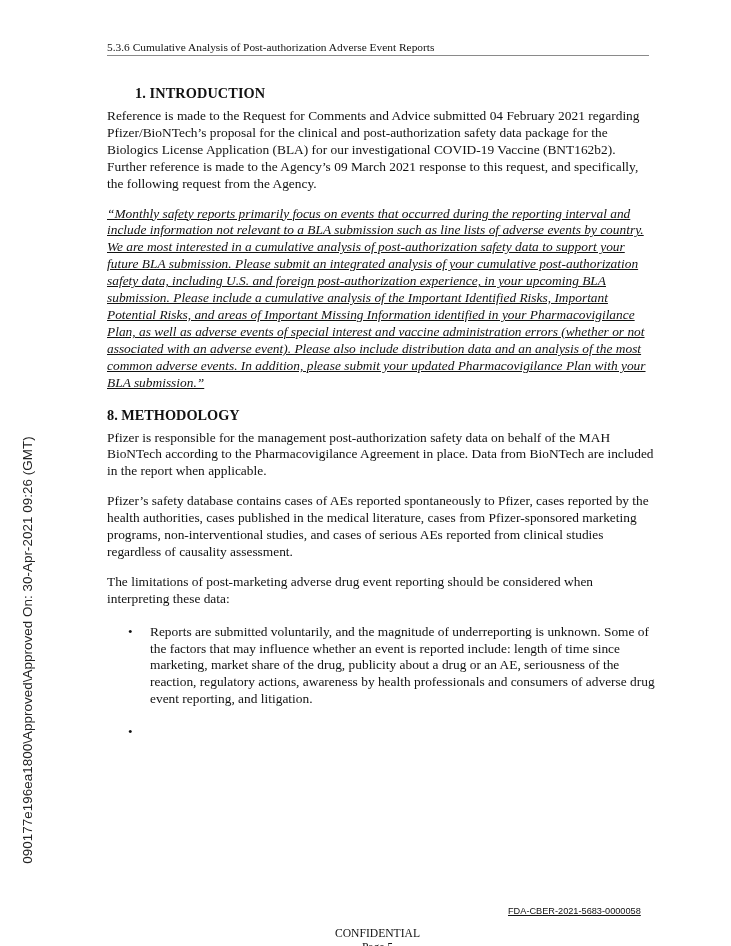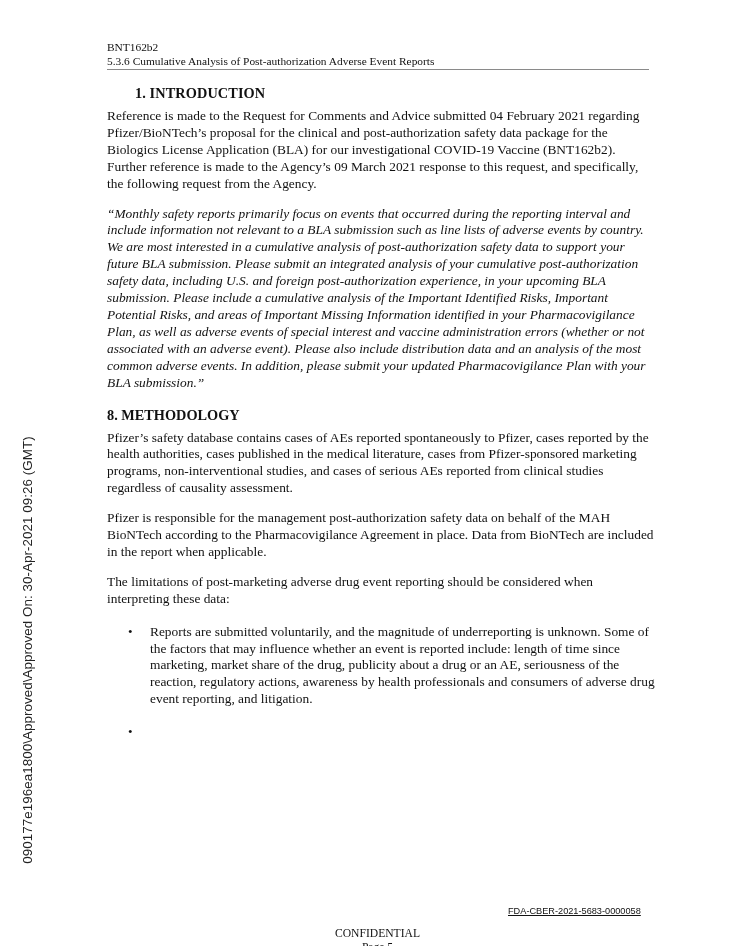--- a/index.html
+++ b/index.html
@@ -56,20 +56,21 @@
       margin: 0 0 6px 0;
       line-height: 18px;
     }
     h2.intro { letter-spacing: 0.1px; margin-left: 28px; }
     p {
       margin: 0 0 13px 0;
     }
     p.quote {
       font-style: italic;
       margin-bottom: 14px;
+      text-decoration: underline;
     }
     ul.limits {
       list-style: none;
       padding: 0;
       margin: 16px 0 0 0;
     }
     ul.limits li {
       position: relative;
       padding-left: 43px;
       margin-bottom: 16px;
@@ -100,35 +101,34 @@
     }
   </style>
 </head>
 <body>
 
 <div class="page">
 
   <div class="side-stamp">090177e196ea1800\Approved\Approved On: 30-Apr-2021 09:26 (GMT)</div>
 
   <div class="running-header">
-    <div>BNT162b2</div>
     <div>5.3.6 Cumulative Analysis of Post-authorization Adverse Event Reports</div>
   </div>
 
   <div class="content">
     <section>
       <h2 class="intro">1.  INTRODUCTION</h2>
       <p>Reference is made to the Request for Comments and Advice submitted 04 February 2021 regarding Pfizer/BioNTech’s proposal for the clinical and post-authorization safety data package for the Biologics License Application (BLA) for our investigational COVID-19 Vaccine (BNT162b2). Further reference is made to the Agency’s 09 March 2021 response to this request, and specifically, the following request from the Agency.</p>
       <p class="quote">“Monthly safety reports primarily focus on events that occurred during the reporting interval and include information not relevant to a BLA submission such as line lists of adverse events by country. We are most interested in a cumulative analysis of post-authorization safety data to support your future BLA submission. Please submit an integrated analysis of your cumulative post-authorization safety data, including U.S. and foreign post-authorization experience, in your upcoming BLA submission. Please include a cumulative analysis of the Important Identified Risks, Important Potential Risks, and areas of Important Missing Information identified in your Pharmacovigilance Plan, as well as adverse events of special interest and vaccine administration errors (whether or not associated with an adverse event). Please also include distribution data and an analysis of the most common adverse events. In addition, please submit your updated Pharmacovigilance Plan with your BLA submission.”</p>
     </section>
 
     <section>
       <h2>8. METHODOLOGY</h2>
+      <p>Pfizer is responsible for the management post-authorization safety data on behalf of the MAH BioNTech according to the Pharmacovigilance Agreement in place. Data from BioNTech are included in the report when applicable.</p>
       <p>Pfizer’s safety database contains cases of AEs reported spontaneously to Pfizer, cases reported by the health authorities, cases published in the medical literature, cases from Pfizer-sponsored marketing programs, non-interventional studies, and cases of serious AEs reported from clinical studies regardless of causality assessment.</p>
-      <p>Pfizer is responsible for the management post-authorization safety data on behalf of the MAH BioNTech according to the Pharmacovigilance Agreement in place. Data from BioNTech are included in the report when applicable.</p>
       <p style="margin-bottom:5px">The limitations of post-marketing adverse drug event reporting should be considered when interpreting these data:</p>
       <ul class="limits">
         <li>
           <span class="bullet">•</span>
           <span>Reports are submitted voluntarily, and the magnitude of underreporting is unknown. Some of the factors that may influence whether an event is reported include: length of time since marketing, market share of the drug, publicity about a drug or an AE, seriousness of the reaction, regulatory actions, awareness by health professionals and consumers of adverse drug event reporting, and litigation.</span>
         </li>
         <li>
           <span class="bullet">•</span>
         </li>
       </ul>

